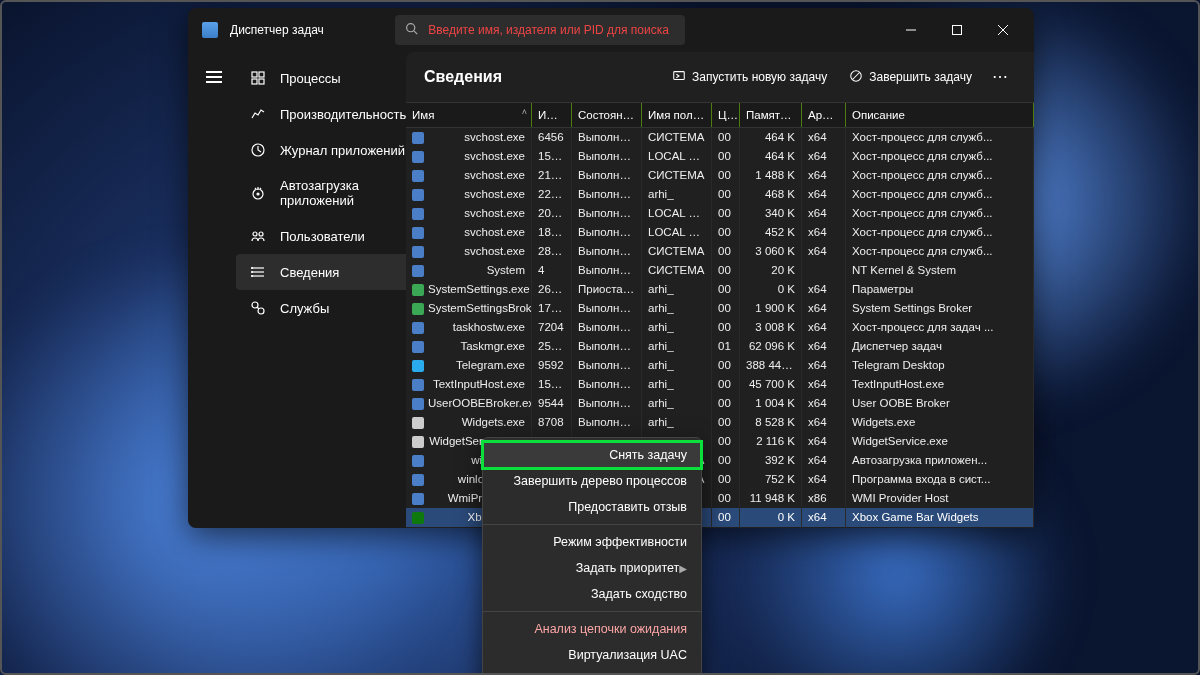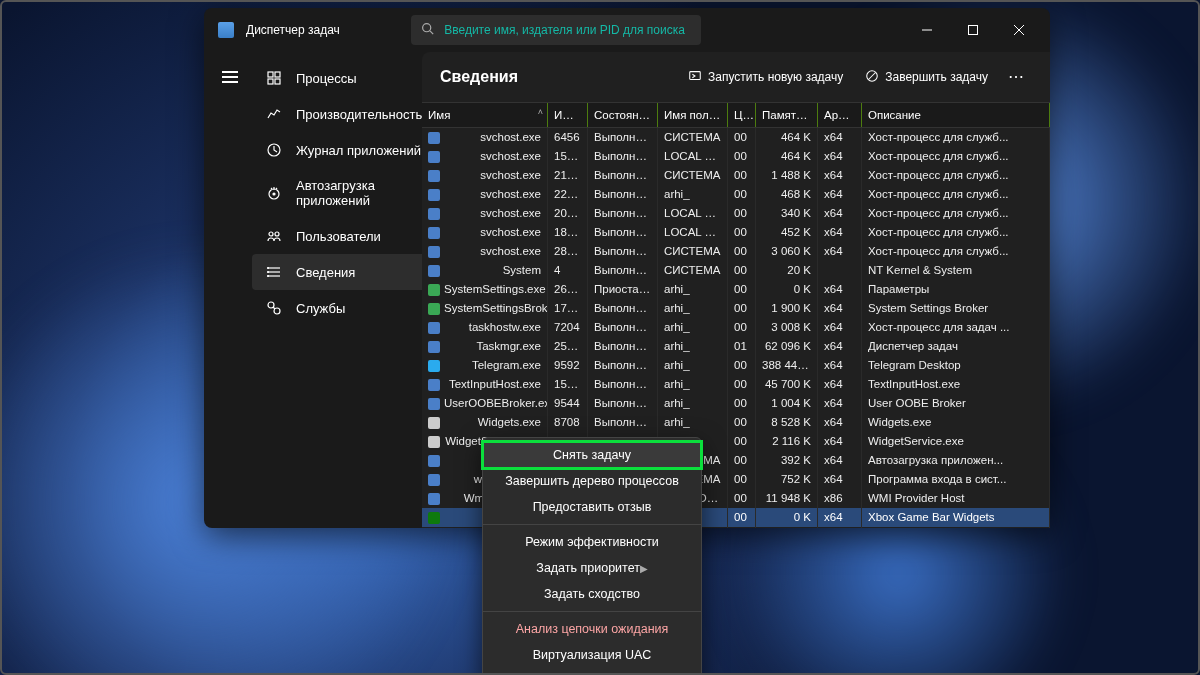--- a/index.html
+++ b/index.html
@@ -11,29 +11,29 @@
   position: relative;
   border: 2px solid #555;
   border-radius: 6px;
 }
 .bloom { position:absolute; border-radius:50%; filter: blur(20px); }
 .b1 { width:600px; height:600px; left:-100px; top:200px; background: radial-gradient(circle, #4a7fd5 0%, transparent 60%); }
 .b2 { width:500px; height:500px; right:-50px; top:-50px; background: radial-gradient(circle, #5a8fe5 0%, transparent 60%); }
 .b3 { width:400px; height:400px; right:100px; bottom:-100px; background: radial-gradient(circle, #3a6fc5 0%, transparent 60%); }
 
 .window {
-  position: absolute; left: 202px; top: 6px; width: 846px; height: 520px;
+  position: absolute; left: 186px; top: 6px; width: 846px; height: 520px;
   background: #1a1a1a; border-radius: 8px; color: #fff;
   box-shadow: 0 8px 32px rgba(0,0,0,0.6);
   display: flex; flex-direction: column;
 }
 .titlebar { height: 44px; display: flex; align-items: center; padding: 0 8px; }
 .tb-icon { width:16px; height:16px; margin: 0 12px 0 6px; background: linear-gradient(#5aa0e8, #3a7fc8); border-radius:2px; }
 .tb-title { font-size: 12px; color:#fff; }
-.search { margin-left:auto; margin-right:auto; position:relative; left:-20px; width: 290px; height: 30px; background:#2d2d2d; border-radius:4px; display:flex; align-items:center; padding:0 10px; color:#14b8a6; font-size:12px; }
+.search { margin-left:auto; margin-right:auto; position:relative; left:-20px; width: 290px; height: 30px; background:#2d2d2d; border-radius:4px; display:flex; align-items:center; padding:0 10px; color:#ef4444; font-size:12px; }
 .search .si { margin-right:10px; }
 .win-controls { margin-left:auto; display:flex; }
 .win-btn { width:46px; height:32px; display:flex; align-items:center; justify-content:center; color:#fff; font-size:11px; }
 
 .body { flex:1; display:flex; min-height:0; }
 .sidebar { width: 218px; padding: 8px 4px; display:flex; flex-direction:row; }
 .hamburger { padding: 8px 14px; margin-bottom: 8px; }
 .hb { width:16px; height:2px; background:#fff; margin:3px 0; }
 .nav-item { display:flex; align-items:center; padding: 10px 14px; border-radius:4px; font-size:13px; color:#fff; gap:14px; }
 .nav-item.active { background:#2d2d2d; }
@@ -60,21 +60,21 @@
 .pic.g { background:#3aa855; } .pic.t { background:#2aabee; } .pic.x { background:#0e7a0d; } .pic.w{background:#ccc;}
 .trow.sel { background:#2a4a7a; }
 .trow.sel .td { color:#fff; }
 
 .ctx-menu {
   position:absolute; left:480px; top:435px; width:220px;
   background:#2c2c2c; border:1px solid #444; border-radius:6px;
   box-shadow:0 8px 24px rgba(0,0,0,0.6); padding:4px 0; font-size:12.5px; color:#fff;
   z-index:10;
 }
-.ctx-item { padding:6px 14px; display:flex; align-items:center; justify-content:center; }
+.ctx-item { padding:6px 14px; display:flex; align-items:center; justify-content:flex-end; }
 .ctx-item.highlight { background:#3a3a3a; outline:3px solid #0bdf3c; outline-offset:-1px; }
 .ctx-item.disabled { color:#fca5a5; }
 .ctx-sep { height:1px; background:#444; margin:4px 0; }
 .ctx-arrow { color:#aaa; font-size:10px; }
 </style>
 </head>
 <body>
 <div class="bloom b1"></div>
 <div class="bloom b2"></div>
 <div class="bloom b3"></div>

